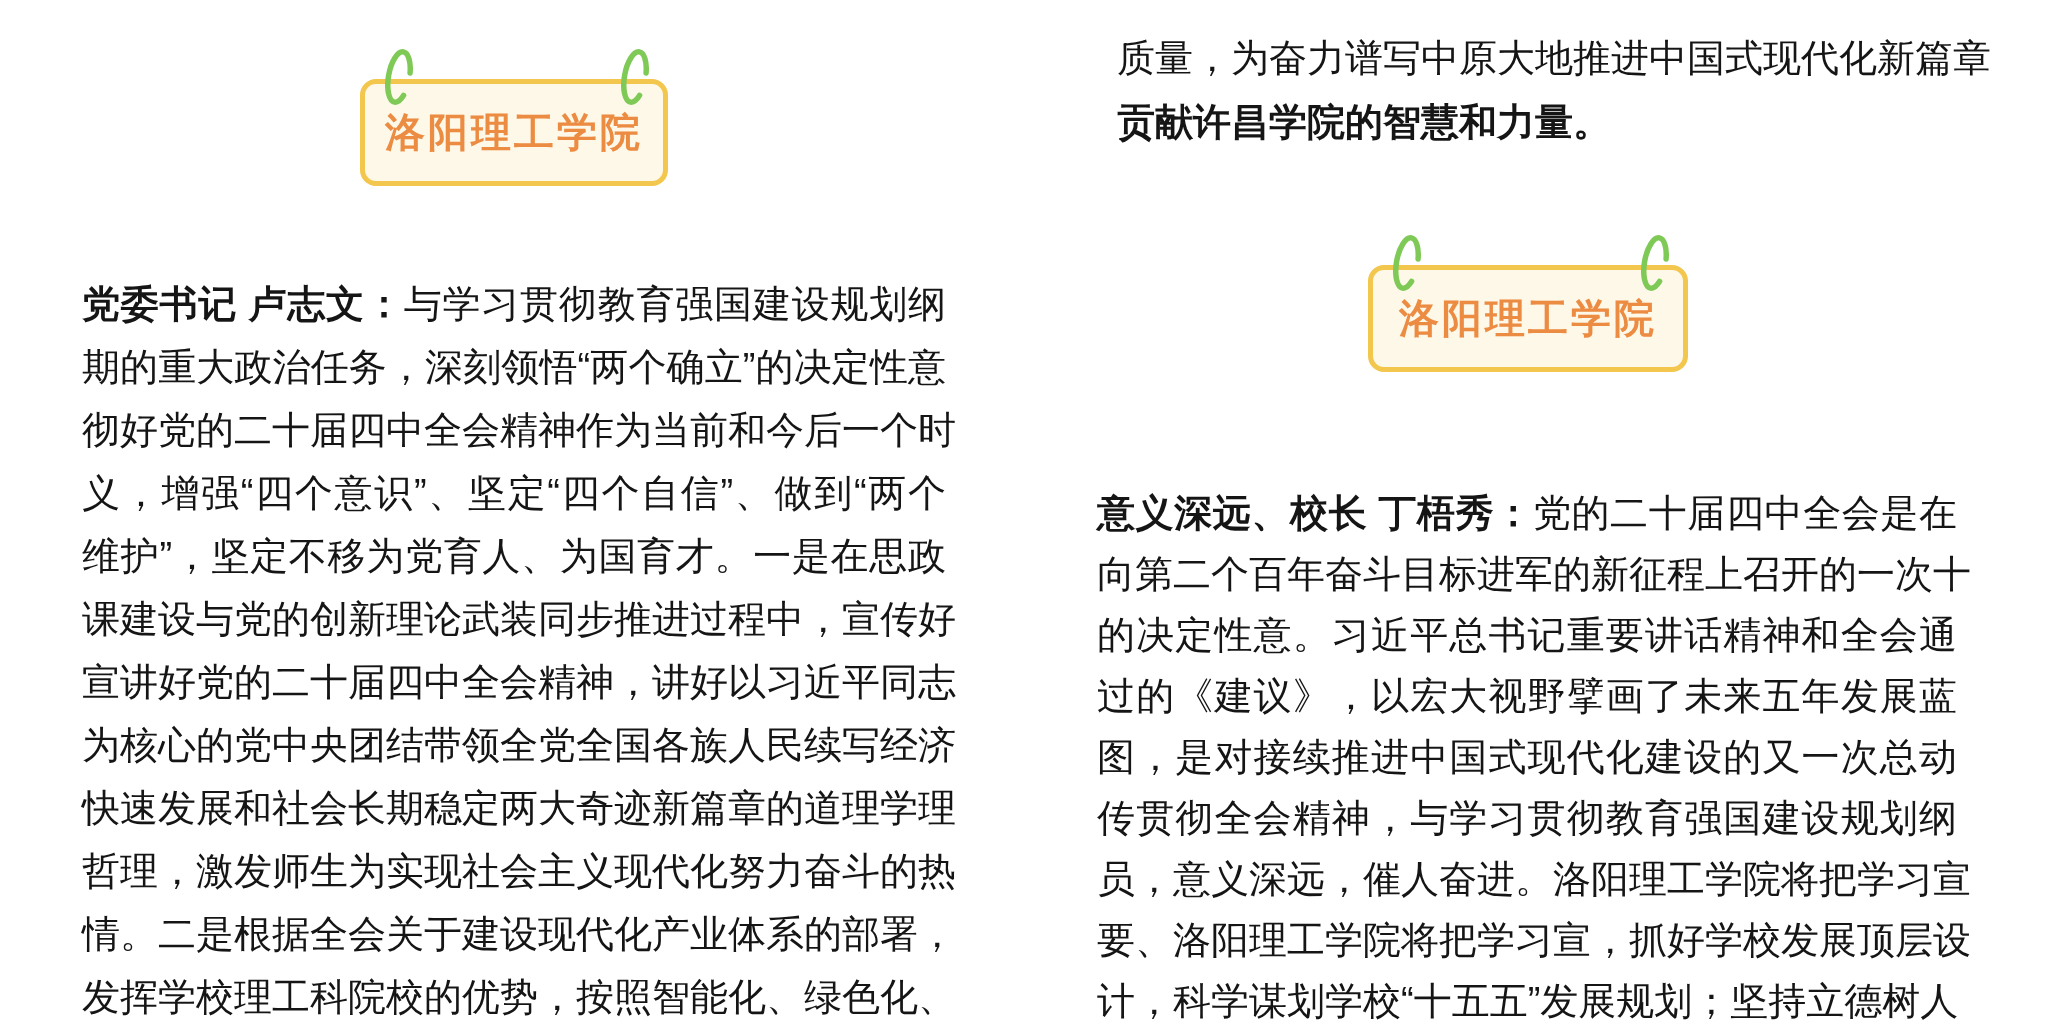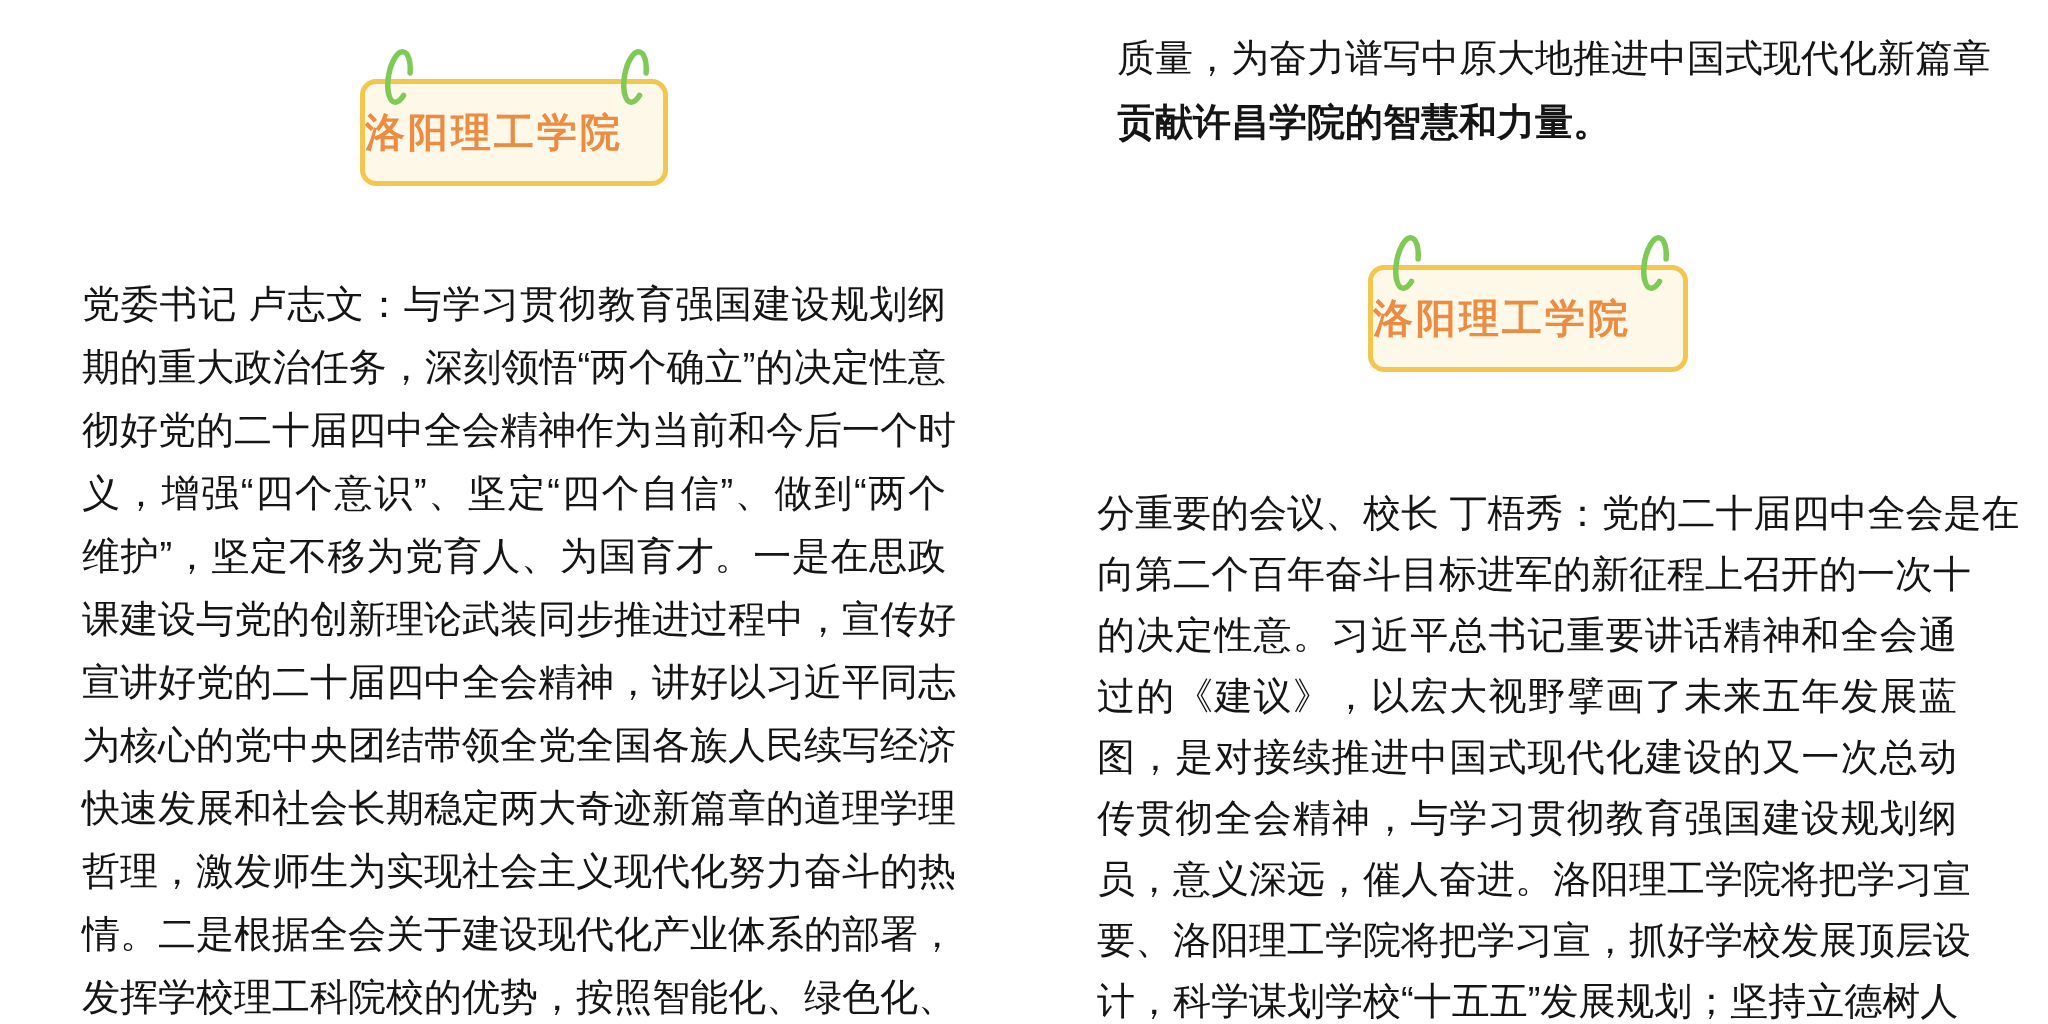--- a/index.html
+++ b/index.html
@@ -13,35 +13,35 @@
   }
   
   .para { position:absolute; }
   .line {
     font-size:38px;
     text-align:justify;
     text-align-last:justify;
     white-space:nowrap;
   }
   .line.last { text-align-last:left;font-weight:bold; }
-  .speaker { font-weight:400; }
+  .speaker { font-weight:700; }
   .para-left  { left:82px;  top:273px; width:864px; }
   .para-left  .line { line-height:63px; height:63px; }
   .para-cont  { left:1097px; top:26px;  width:860px;margin-left:20px; }
   .para-cont  .line { line-height:64px; height:64px; }
   .para-right { left:1097px; top:483px; width:860px; }
   .para-right .line { line-height:61px; height:61px; }
   
   .badge {
     position:absolute;
     box-sizing:border-box;
     background:#fdf8e8;
     border:5px solid #f3c64d;
     border-radius:16px;
-    display:flex; align-items:center; justify-content:flex-start;
+    display:flex; align-items:center; justify-content:center;
   }
   .badge-1 { left:360px;  top:79px;  width:308px; height:107px; }
   .badge-2 { left:1368px; top:265px; width:320px; height:107px; }
   .badge-label {
     font-weight:700;
     font-size:40px;
     color:#ec8b42;
     letter-spacing:3px;
   }
   .ring { position:absolute; top:-36px; width:28px; height:58px; }
@@ -87,21 +87,21 @@
     <svg class="ring ring-left" viewBox="0 0 28 58">
       <ellipse cx="14" cy="29" rx="10.5" ry="25.5" fill="none" stroke="#7fca57" stroke-width="5.5" pathLength="100" stroke-dasharray="80 20" stroke-dashoffset="85" stroke-linecap="round" transform="rotate(10 14 29)"></ellipse>
     </svg>
     <svg class="ring ring-right" viewBox="0 0 28 58">
       <ellipse cx="14" cy="29" rx="10.5" ry="25.5" fill="none" stroke="#7fca57" stroke-width="5.5" pathLength="100" stroke-dasharray="80 20" stroke-dashoffset="85" stroke-linecap="round" transform="rotate(10 14 29)"></ellipse>
     </svg>
     <span class="badge-label">洛阳理工学院</span>
   </div>
 
   <div class="para para-right">
-    <div class="line"><span class="speaker">分重要的会议、校长 丁梧秀：</span><span>党的二十届四中全会是在</span></div>
+    <div class="line"><span class="speaker">意义深远、校长 丁梧秀：</span><span>党的二十届四中全会是在</span></div>
     <div class="line">向第二个百年奋斗目标进军的新征程上召开的一次十</div>
     <div class="line">的决定性意。习近平总书记重要讲话精神和全会通</div>
     <div class="line">过的《建议》，以宏大视野擘画了未来五年发展蓝</div>
     <div class="line">图，是对接续推进中国式现代化建设的又一次总动</div>
     <div class="line">传贯彻全会精神，与学习贯彻教育强国建设规划纲</div>
     <div class="line">员，意义深远，催人奋进。洛阳理工学院将把学习宣</div>
     <div class="line">要、洛阳理工学院将把学习宣，抓好学校发展顶层设</div>
     <div class="line">计，科学谋划学校“十五五”发展规划；坚持立德树人</div>
   </div>
 

